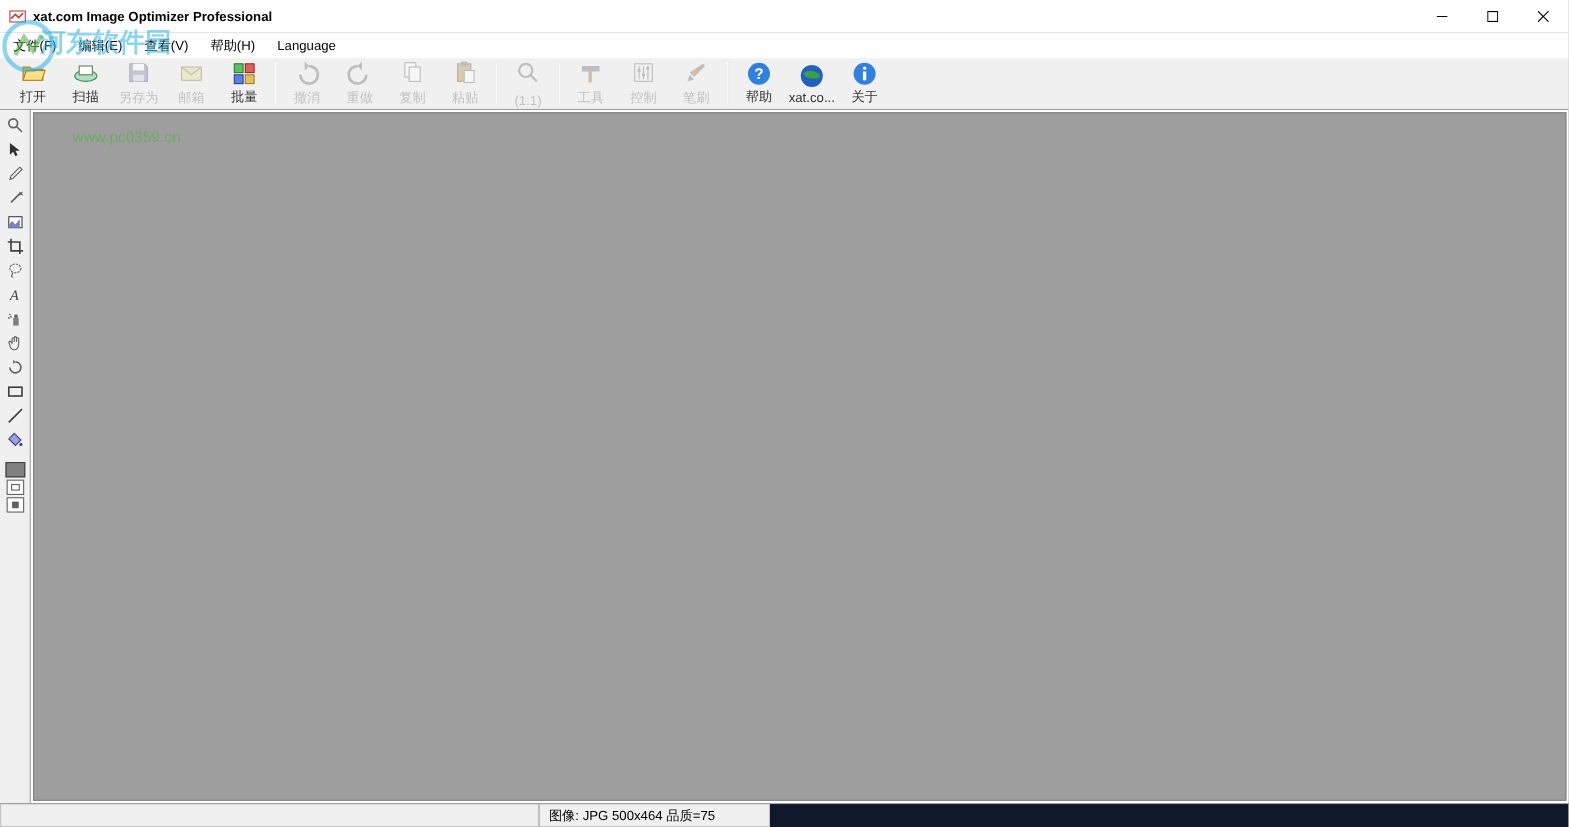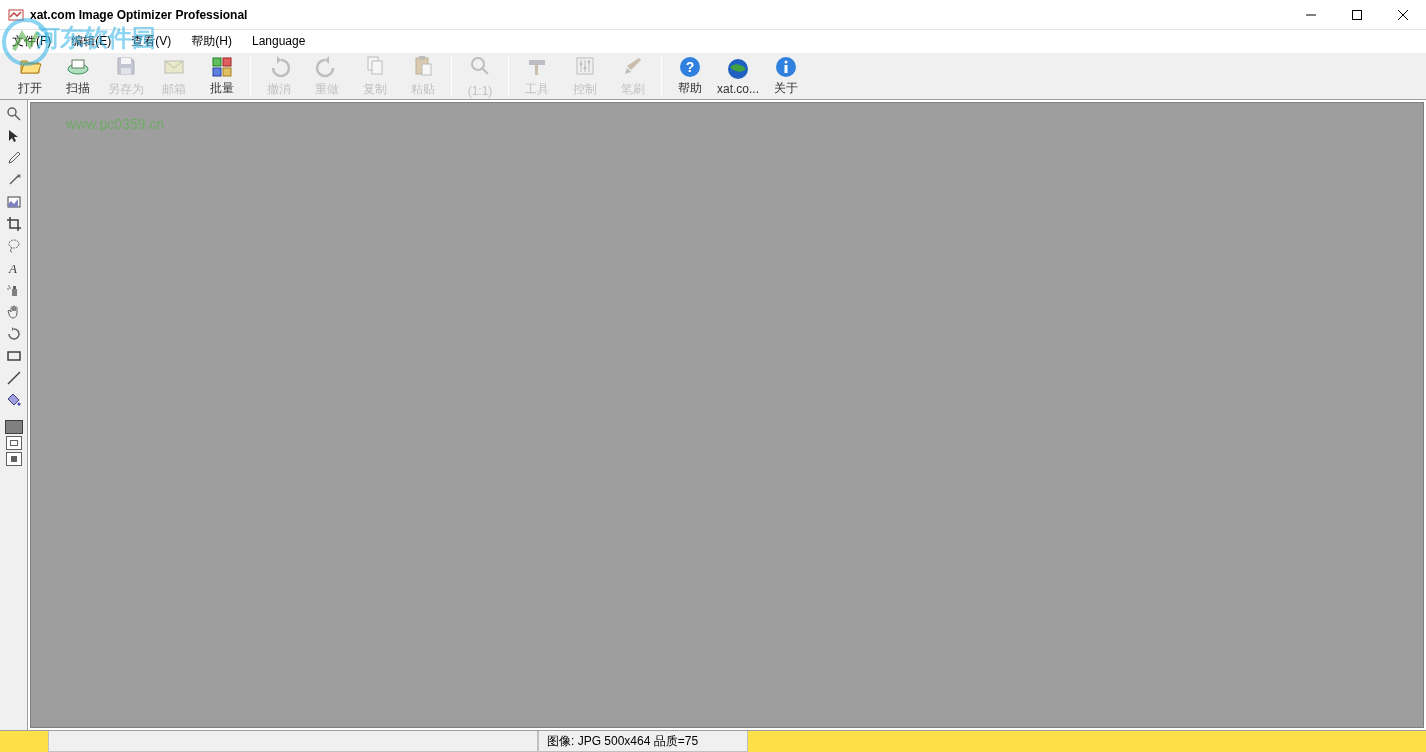--- a/index.html
+++ b/index.html
@@ -137,26 +137,25 @@
   flex: 1;
   background: #9e9e9e;
   border: 1px solid #808080;
   margin: 2px;
   position: relative;
 }
 
 
 .statusbar {
   height: 22px;
-  background: #fde047;
+  background: #0f172a;
   border-top: 1px solid #a0a0a0;
   display: flex;
   align-items: stretch;
   font-size: 12px;
-  padding-left: 48px;
 }
 .status-panel {
   border: 1px solid #c0c0c0;
   border-top: none;
   padding: 2px 8px;
   display: flex;
   align-items: center;
   background: #f0f0f0;
 }
 .status-panel.blank-left { width: 490px; }

